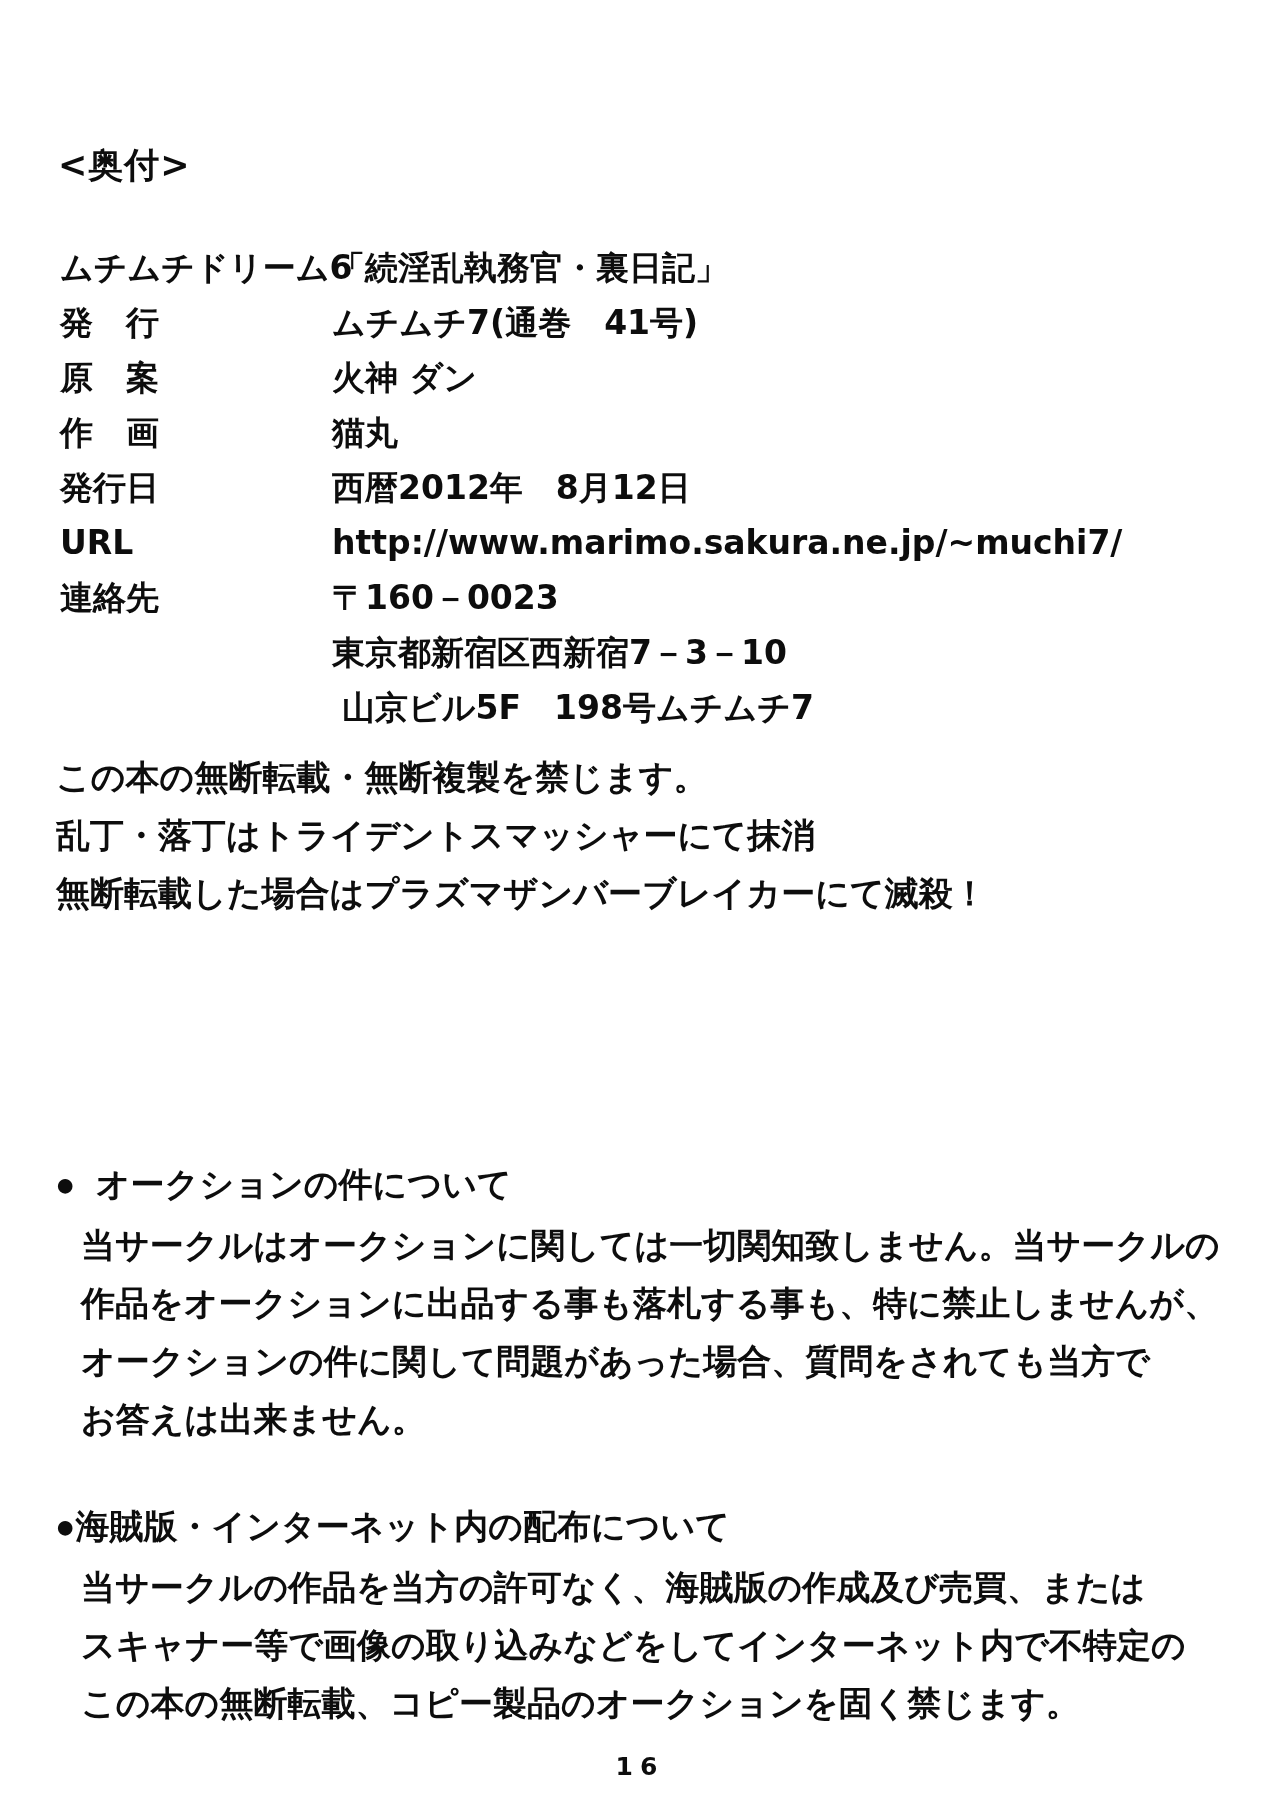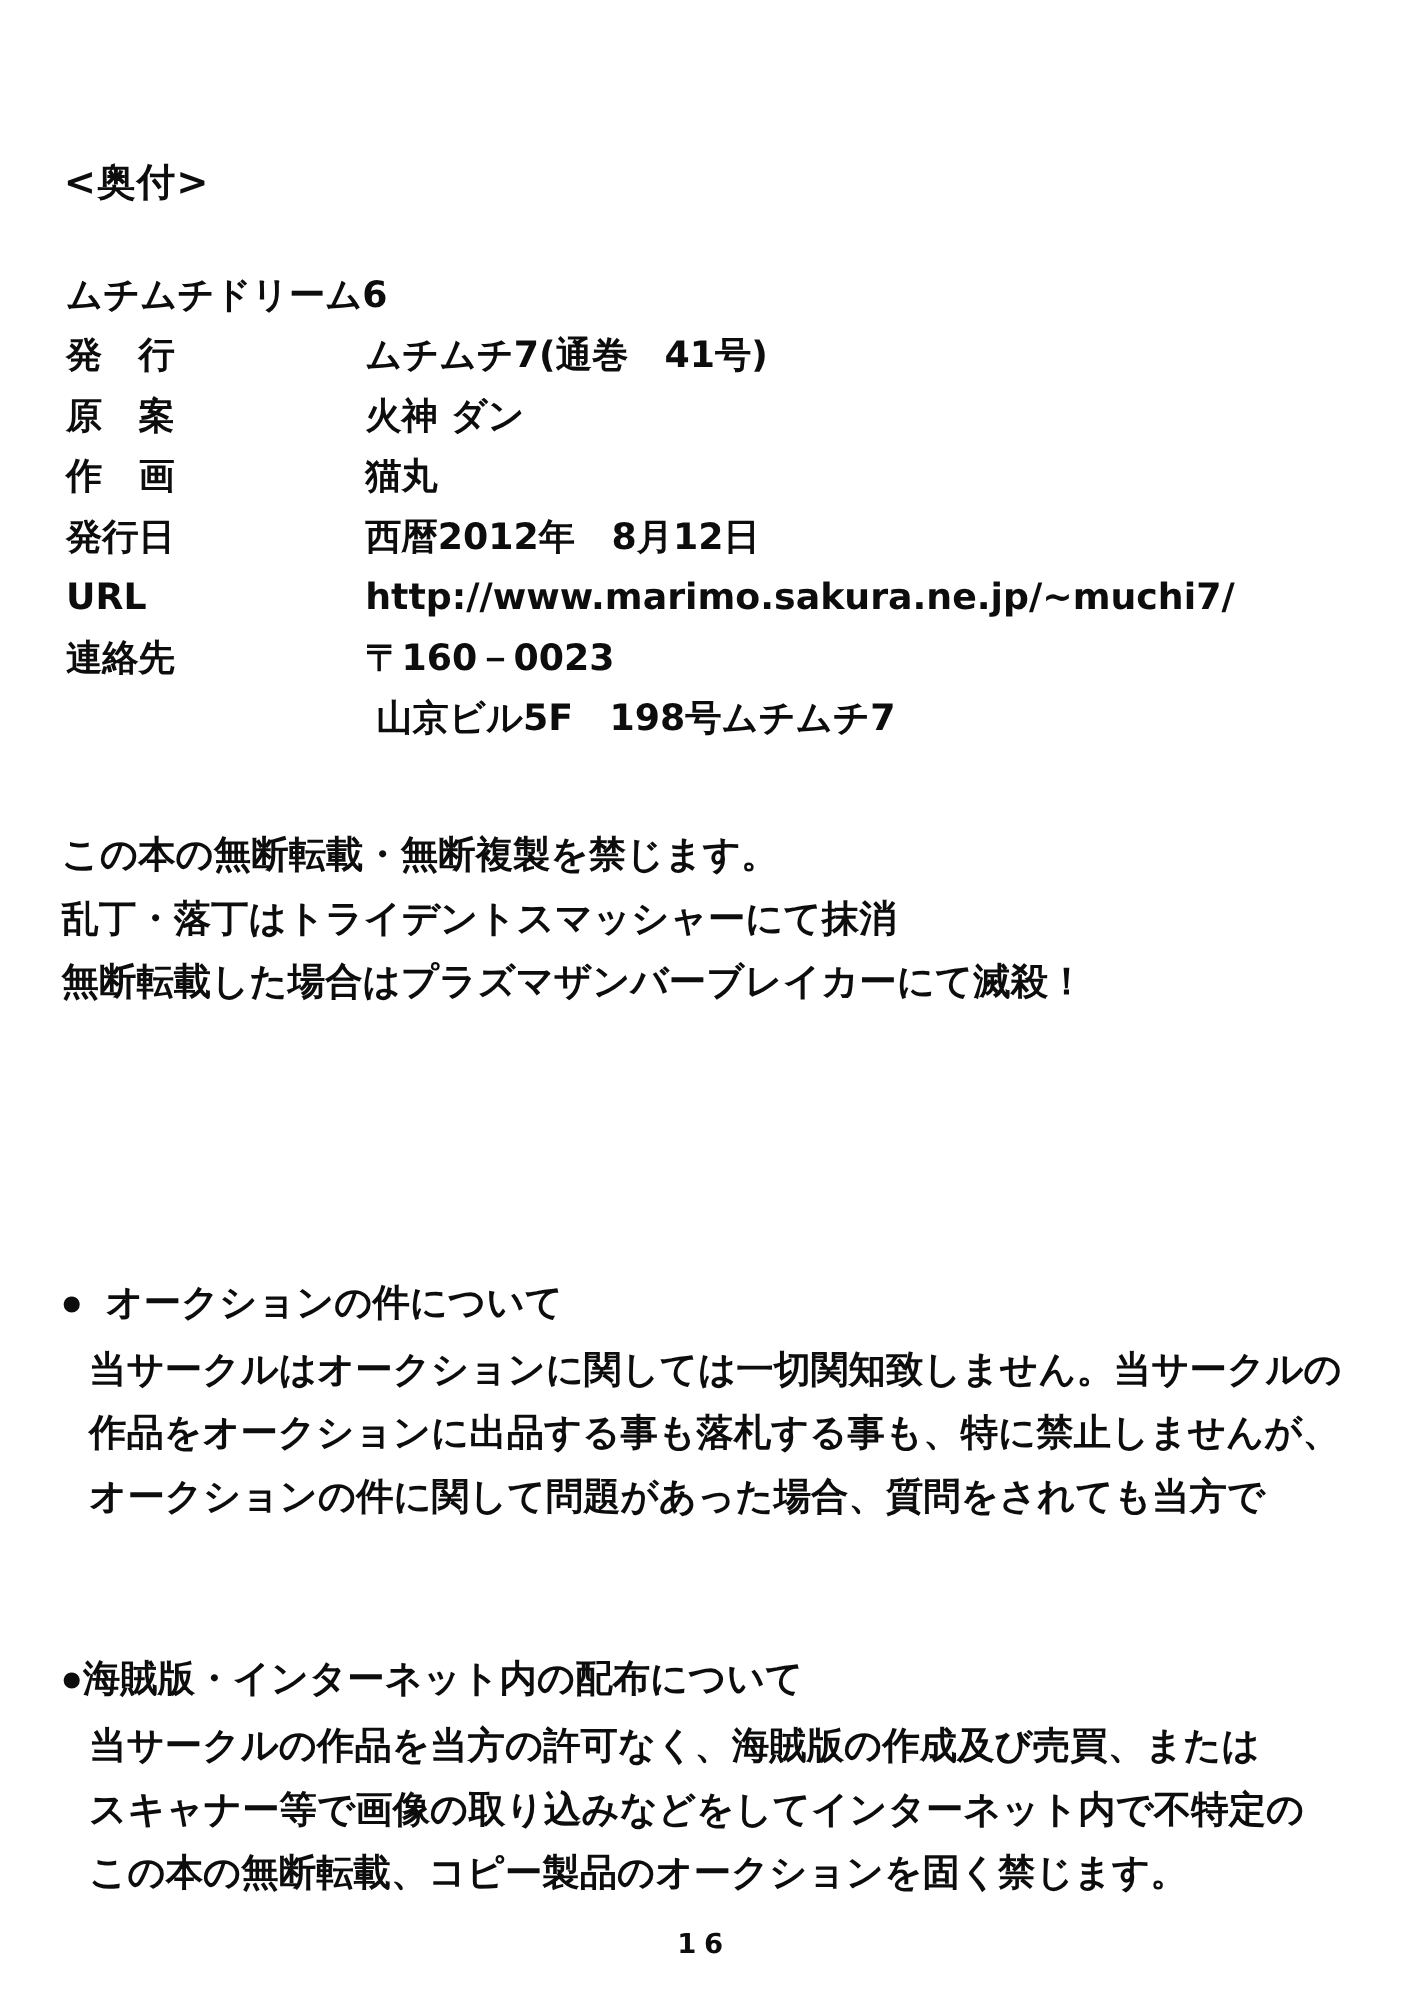--- a/index.html
+++ b/index.html
@@ -90,20 +90,21 @@
 </head>
 <body>
 
 <div class="page">
 
   <div class="doc-header">&lt;奥付&gt;</div>
 
   <div class="colophon">
     <div class="colophon-row">
       <div class="colophon-label">ムチムチドリーム6</div>
+      <div class="colophon-value">「続淫乱執務官・裏日記」</div>
     </div>
     <div class="colophon-row">
       <div class="colophon-label">発　行</div>
       <div class="colophon-value">ムチムチ7(通巻　41号)</div>
     </div>
     <div class="colophon-row">
       <div class="colophon-label">原　案</div>
       <div class="colophon-value">火神 ダン</div>
     </div>
     <div class="colophon-row">
@@ -115,34 +116,36 @@
       <div class="colophon-value">西暦2012年　8月12日</div>
     </div>
     <div class="colophon-row">
       <div class="colophon-label">URL</div>
       <div class="colophon-value">http://www.marimo.sakura.ne.jp/~muchi7/</div>
     </div>
     <div class="colophon-row">
       <div class="colophon-label">連絡先</div>
       <div class="colophon-value">〒160－0023</div>
     </div>
+    <div class="address-line">東京都新宿区西新宿7－3－10</div>
     <div class="address-line second">山京ビル5F　198号ムチムチ7</div>
   </div>
 
   <div class="notice">
     <div class="notice-line">この本の無断転載・無断複製を禁じます。</div>
     <div class="notice-line">乱丁・落丁はトライデントスマッシャーにて抹消</div>
     <div class="notice-line">無断転載した場合はプラズマザンバーブレイカーにて滅殺！</div>
   </div>
 
   <div class="section-auction">
     <div class="section-heading">● オークションの件について</div>
     <div class="section-line">当サークルはオークションに関しては一切関知致しません。当サークルの</div>
     <div class="section-line">作品をオークションに出品する事も落札する事も、特に禁止しませんが、</div>
     <div class="section-line">オークションの件に関して問題があった場合、質問をされても当方で</div>
+    <div class="section-line">お答えは出来ません。</div>
   </div>
 
   <div class="section-piracy">
     <div class="section-heading">●海賊版・インターネット内の配布について</div>
     <div class="section-line">当サークルの作品を当方の許可なく、海賊版の作成及び売買、または</div>
     <div class="section-line">スキャナー等で画像の取り込みなどをしてインターネット内で不特定の</div>
     <div class="section-line">この本の無断転載、コピー製品のオークションを固く禁じます。</div>
   </div>
 
   <div class="page-number">16</div>

